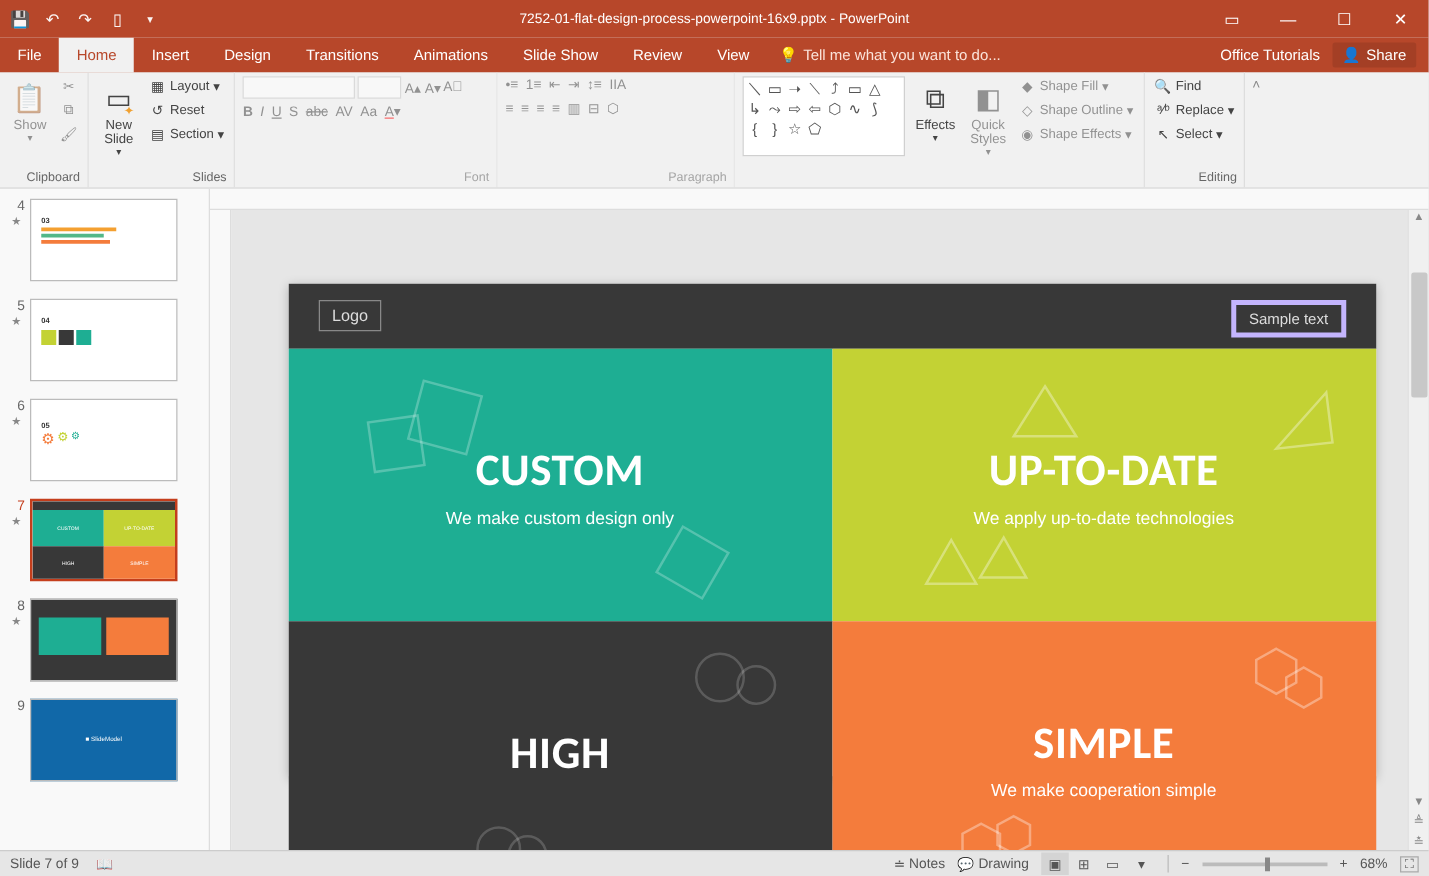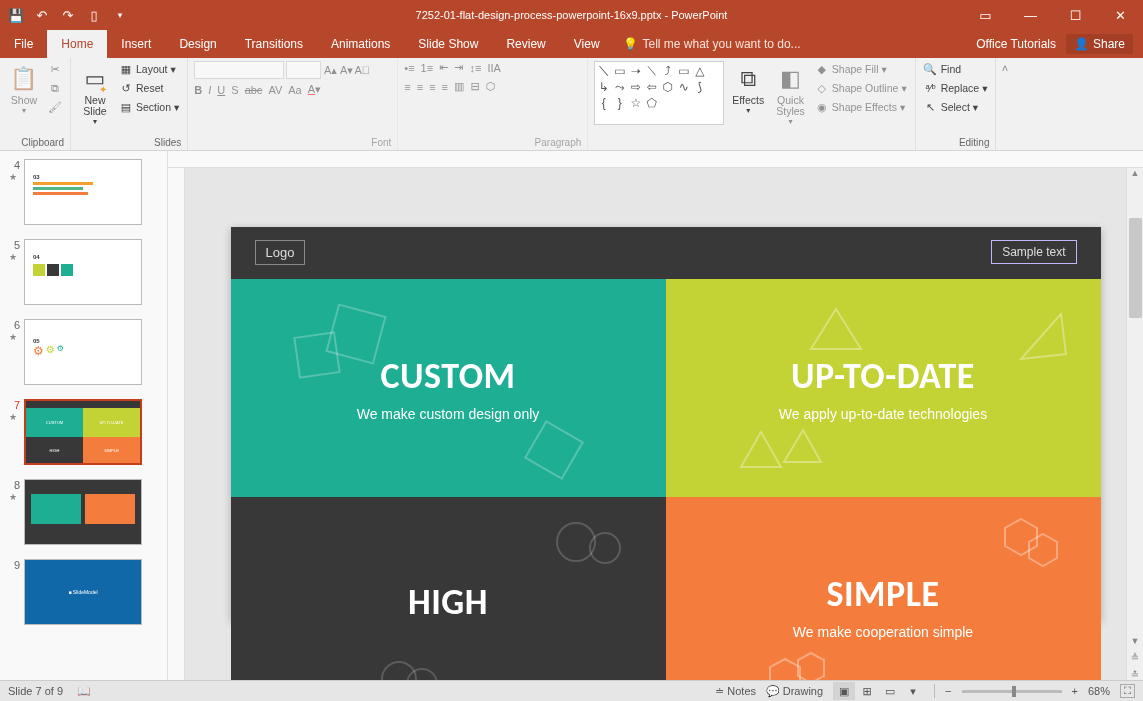--- a/index.html
+++ b/index.html
@@ -57,21 +57,21 @@
 
 .canvas-area { flex: 1; background: #e6e6e6; position: relative; display: flex; flex-direction: column; }
 .canvas-scroll { flex: 1; position: relative; overflow: hidden; display: flex; align-items: center; justify-content: center; }
 .slide { width: 870px; height: 394px; background: #fff; box-shadow: 0 2px 8px rgba(0,0,0,0.25); position: relative; margin-left: 20px; }
 .vscroll { position: absolute; right: 0; top: 0; width: 17px; height: 100%; background: #f0f0f0; border-left: 1px solid #ddd; }
 .vscroll-thumb { position: absolute; left: 2px; width: 13px; background: #c8c8c8; border-radius: 2px; }
 
 
 .slide-header { height: 52px; background: #383838; position: relative; }
 .logo-box { position: absolute; left: 24px; top: 13px; border: 1px solid #888; color: #ddd; font-size: 13px; padding: 4px 10px; }
-.sample-box { position: absolute; right: 24px; top: 13px; border: 1px solid #c4b5fd; color: #ddd; font-size: 12px; padding: 4px 10px; }
+.sample-box { position: absolute; right: 24px; top: 13px; border: 4px solid #c4b5fd; color: #ddd; font-size: 12px; padding: 4px 10px; }
 .quads { display: flex; flex-wrap: wrap; height: 436px; }
 .quad { width: 50%; height: 50%; position: relative; display: flex; flex-direction: column; align-items: center; justify-content: center; color: #fff; overflow: hidden; }
 .q1 { background: #1eae93; }
 .q2 { background: #c3d234; color: #fff; }
 .q3 { background: #383838; }
 .q4 { background: #f47c3c; }
 .quad h2 { font-size: 36px; font-weight: 700; letter-spacing: 0.5px; margin-bottom: 8px; font-family: "Segoe UI", Calibri, sans-serif;}
 .quad p { font-size: 14px; }
 .deco { position: absolute; border: 2px solid rgba(255,255,255,0.25); }
 .sq { width: 50px; height: 50px; }

